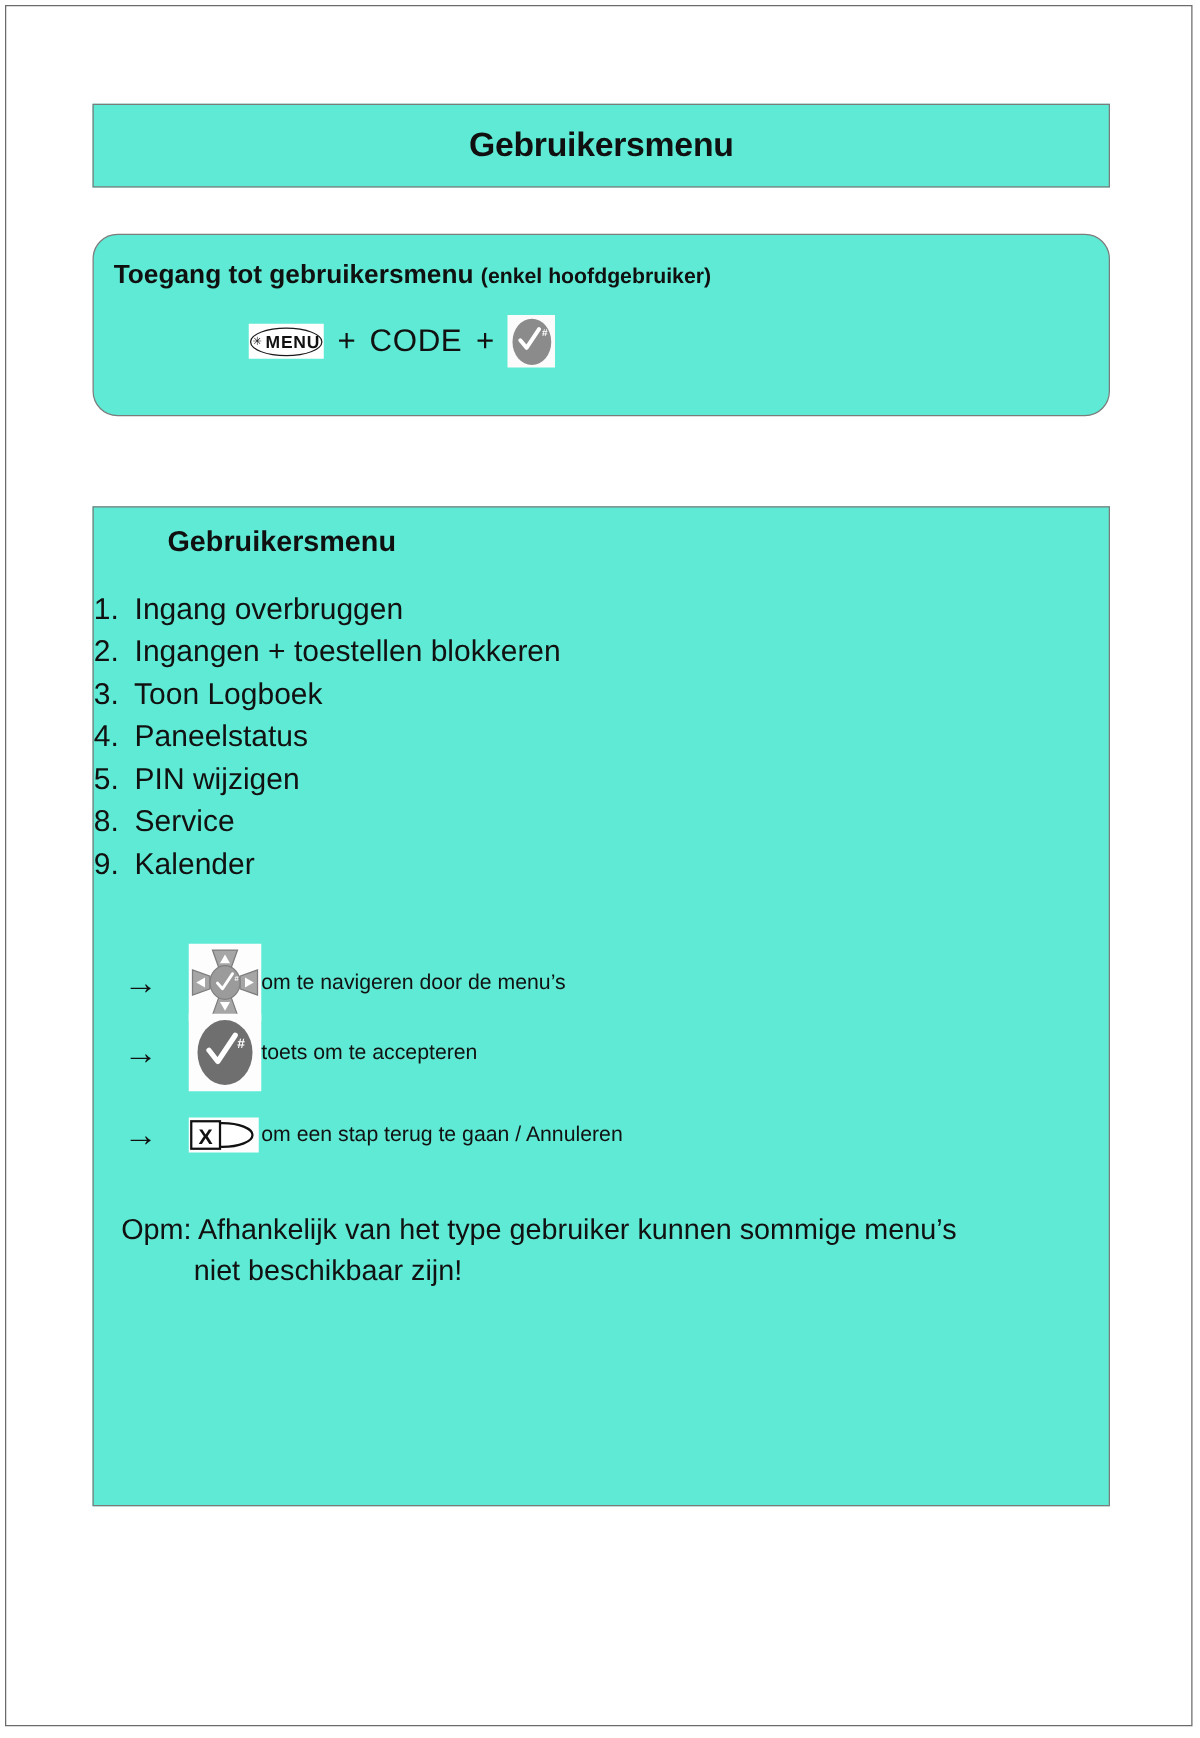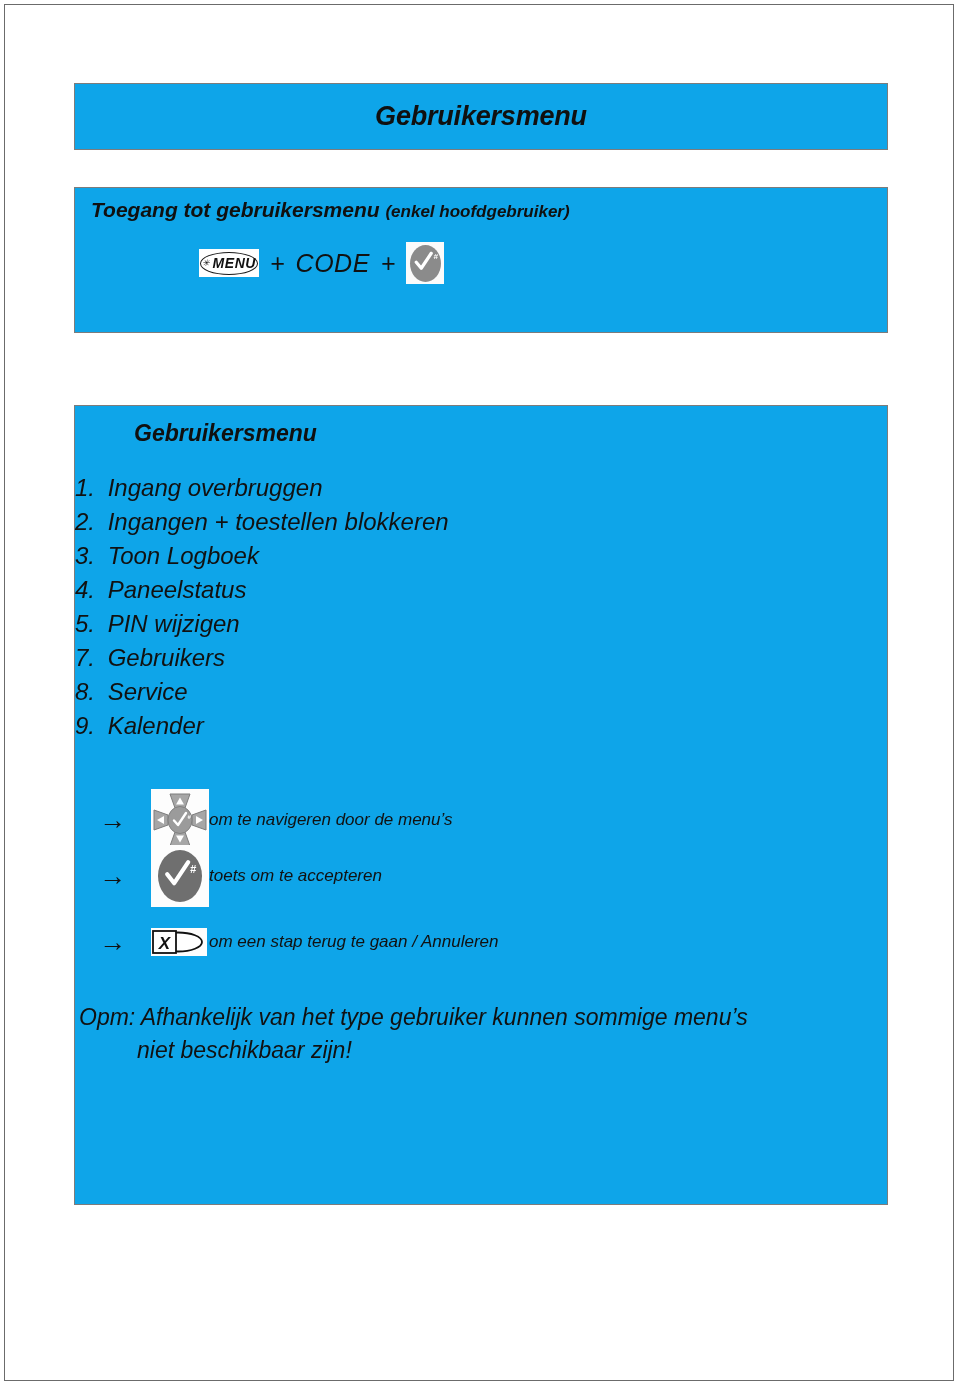--- a/index.html
+++ b/index.html
@@ -24,24 +24,23 @@
     width: 950px;
     height: 1377px;
     border: 1px solid #6b6b6b;
     box-sizing: border-box;
     background: #ffffff;
   }
 
   
   .panel {
     position: absolute;
-    background: #0ea5e9;
+    background: #5eead4;
     border: 1px solid #7c7c7c;
     box-sizing: border-box;
-    font-style: italic;
   }
 
   
   .panel-title {
     left: 69px;
     top: 78px;
     width: 814px;
     height: 67px;
     display: flex;
     align-items: center;
@@ -53,21 +52,22 @@
     letter-spacing: -0.2px;
     color: #101010;
   }
 
   
   .panel-access {
     left: 69px;
     top: 182px;
     width: 814px;
     height: 146px;
-    padding: 4px 0 0 0;
+    padding: 14px 0 0 0;
+    border-radius: 20px;
   }
   .access-heading {
     margin: 6px 0 0 16px;
     font-size: 21px;
     font-weight: bold;
     color: #101010;
     white-space: nowrap;
   }
   .access-heading .sub {
     font-size: 17px;
@@ -223,21 +223,21 @@
     width: 56px;
     height: 28px;
     background: #fdfdfd;
     display: flex;
     align-items: center;
     justify-content: flex-start;
   }
 
   
   .note {
-    margin: 30px 0 0 4px;
+    margin: 30px 0 0 22px;
     font-size: 23px;
     line-height: 33px;
     color: #111;
   }
   .note .l2 {
     display: block;
     padding-left: 58px;
   }
 </style>
 </head>
@@ -300,24 +300,20 @@
         <span class="menu-num">3.</span>
         <span>Toon Logboek</span>
       </li>
       <li>
         <span class="menu-num">4.</span>
         <span>Paneelstatus</span>
       </li>
       <li>
         <span class="menu-num">5.</span>
         <span>PIN wijzigen</span>
-      </li>
-      <li>
-        <span class="menu-num">7.</span>
-        <span>Gebruikers</span>
       </li>
       <li>
         <span class="menu-num">8.</span>
         <span>Service</span>
       </li>
       <li>
         <span class="menu-num">9.</span>
         <span>Kalender</span>
       </li>
     </ul>

